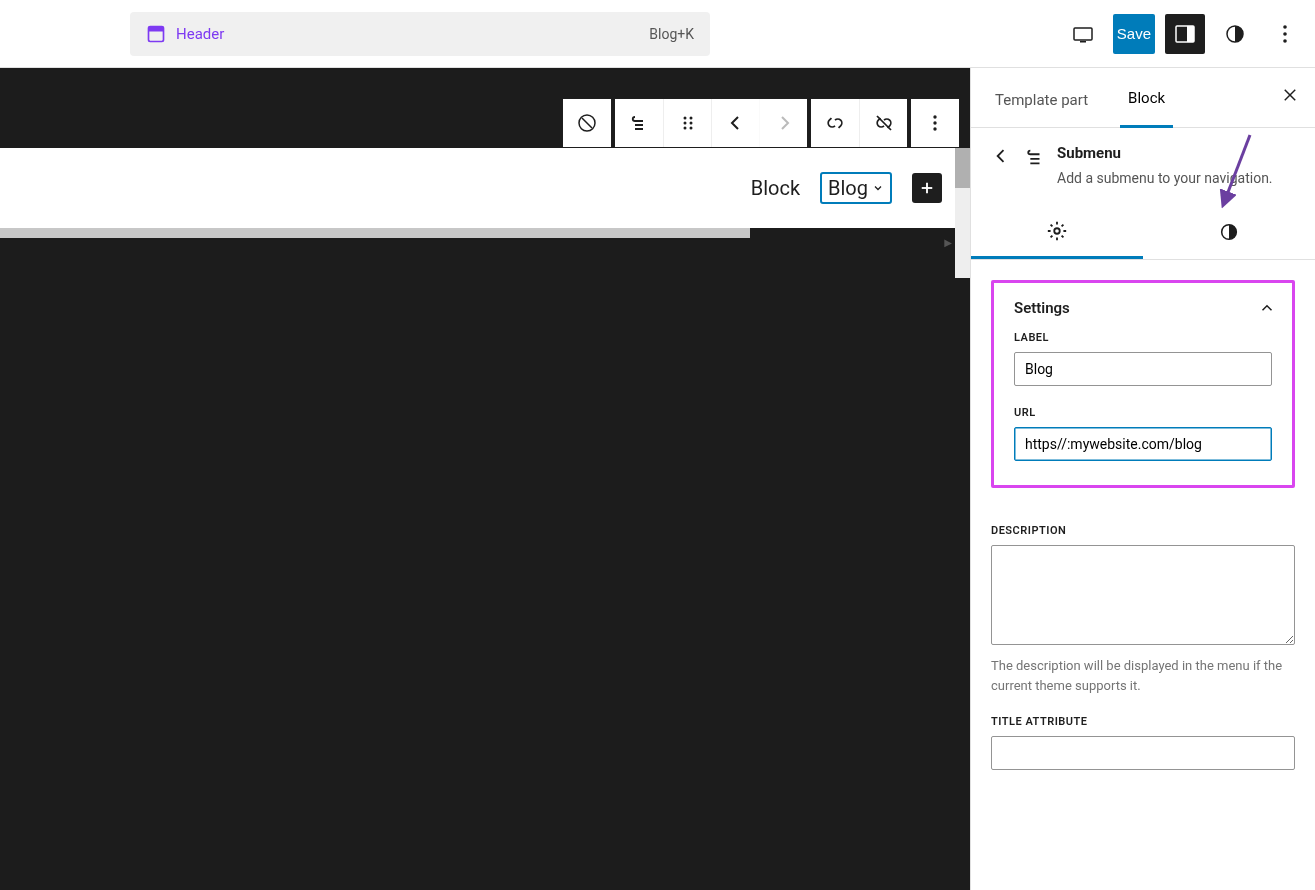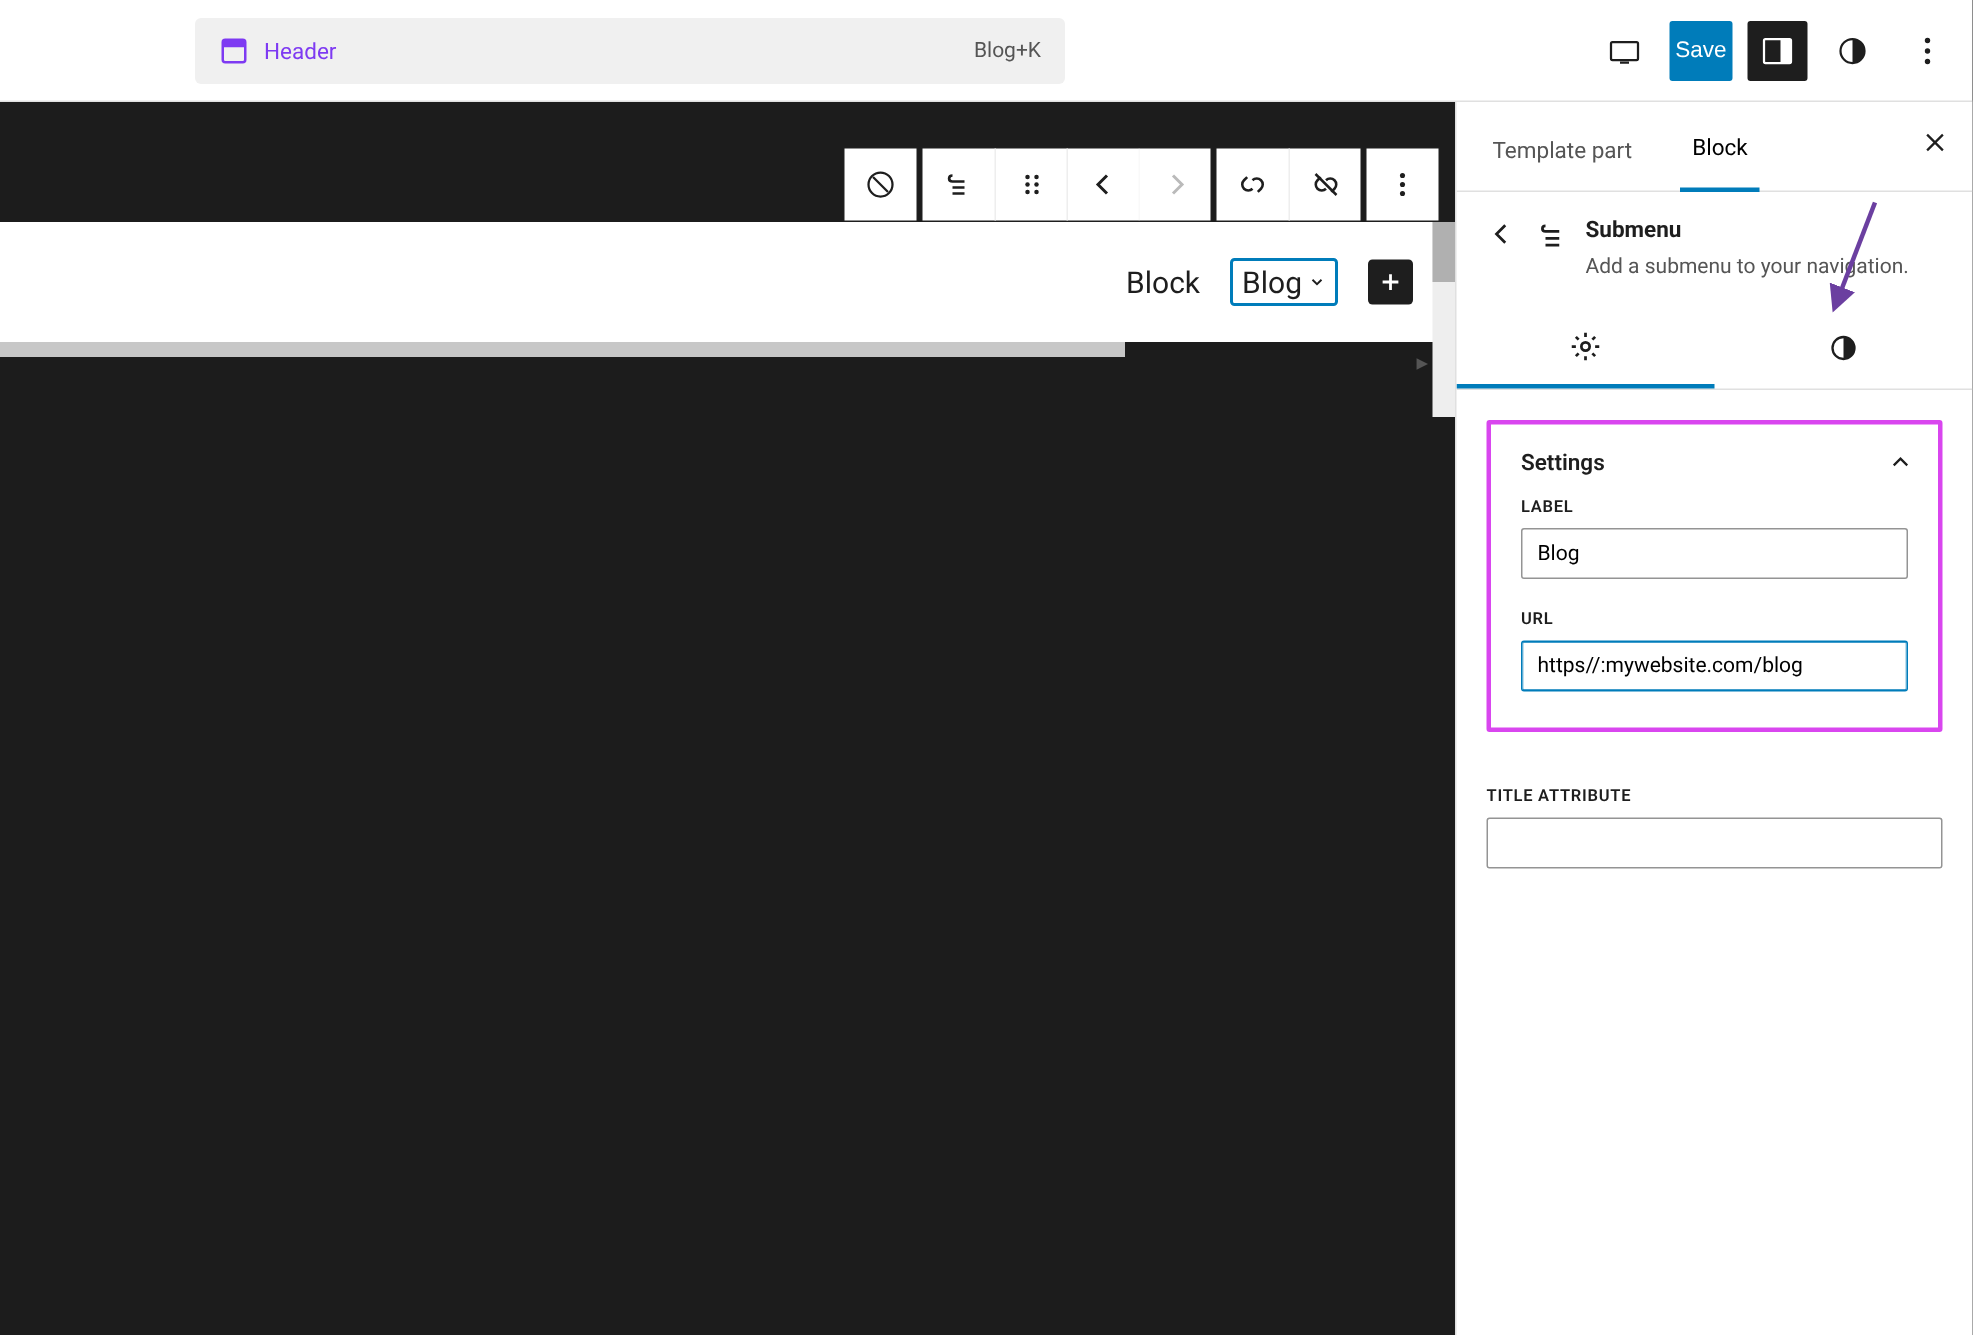--- a/index.html
+++ b/index.html
@@ -264,20 +264,25 @@
         <input class="txt" type="text" value="Blog" style="">
       </div>
 
       <div class="field" style="margin-bottom:4px;">
         <label class="field-label">URL</label>
         <input class="txt focused" type="text" value="https//:mywebsite.com/blog" style="">
       </div>
     </div>
 
     <div class="sb-section">
+      <div class="field">
+        <label class="field-label">DESCRIPTION</label>
+        <textarea class="txt" style=""></textarea>
+        <p class="help">The description will be displayed in the menu if the current theme supports it.</p>
+      </div>
 
       <div class="field" style="margin-bottom:0;">
         <label class="field-label">TITLE ATTRIBUTE</label>
         <input class="txt" type="text" value="" style="">
       </div>
     </div>
 
   </div>
 </div>
 

